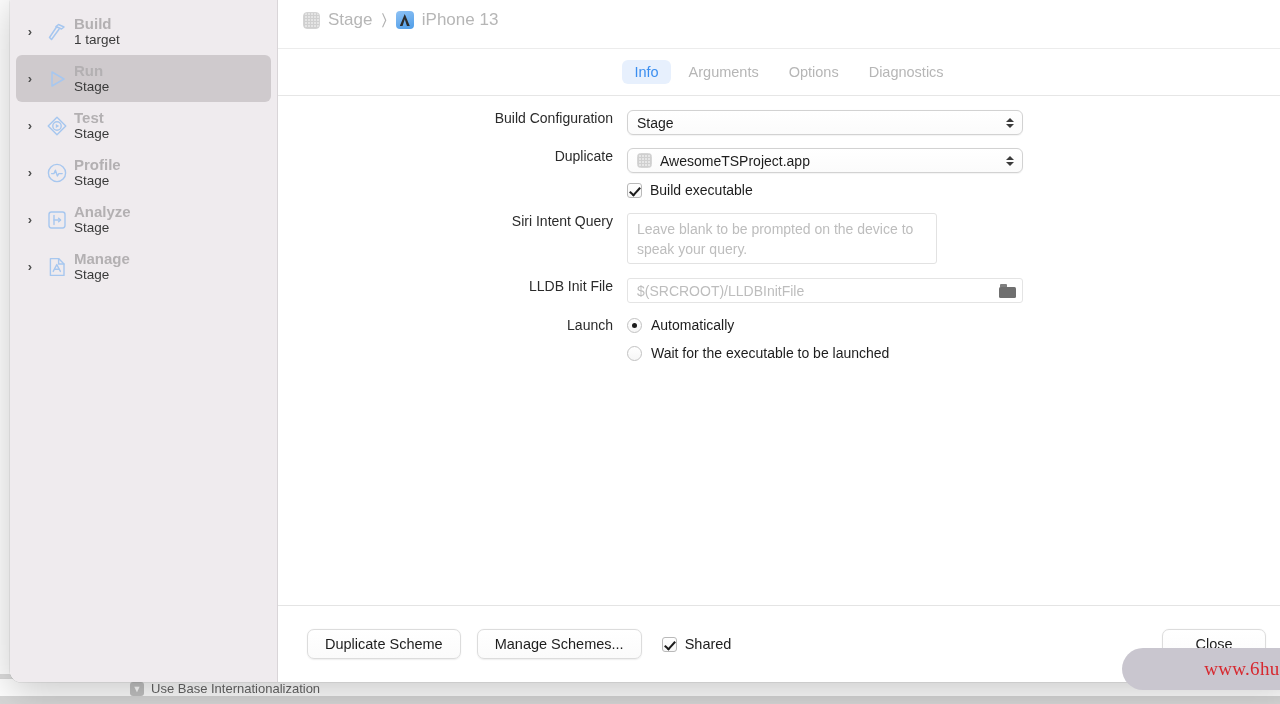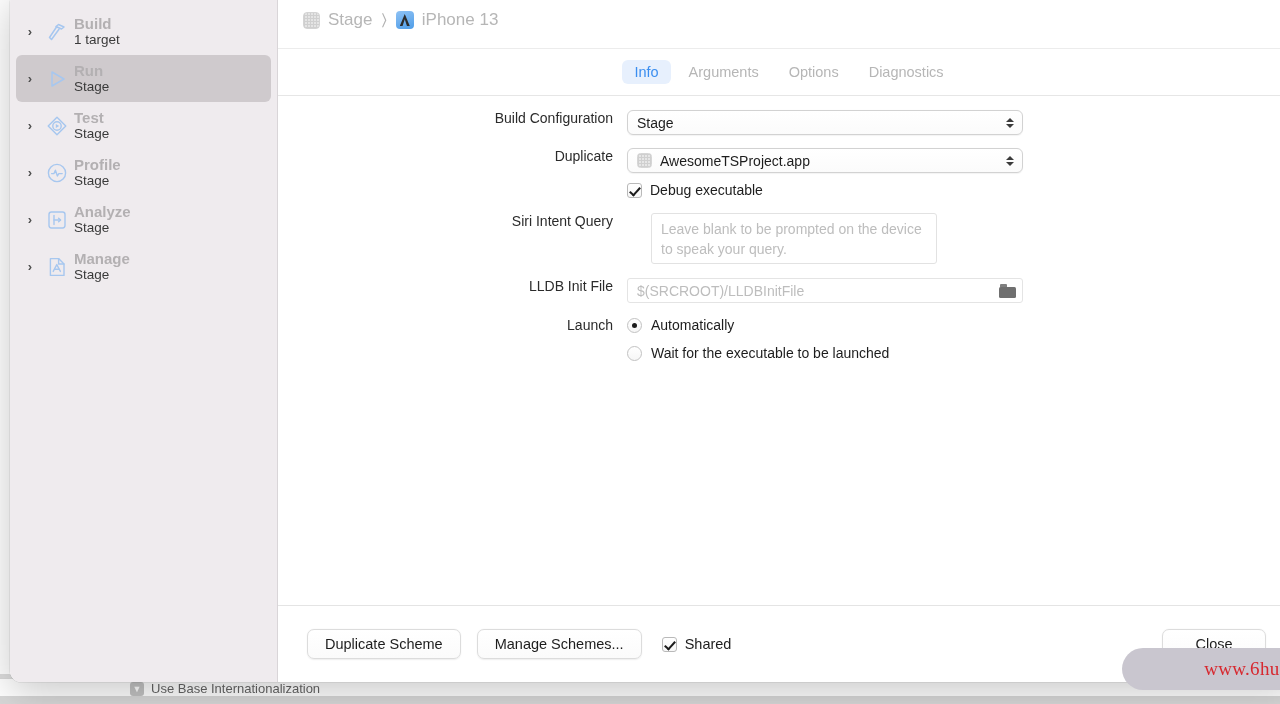--- a/index.html
+++ b/index.html
@@ -401,27 +401,27 @@
           <span class="chev">
               <i class="up"></i>
               <i class="down"></i>
             </span>
         </div>
       </div>
 
       <div class="row" style="left:349px; top:86px;">
         <div class="cbx-row">
           <span class="cbx checked"></span>
-          <span class="cbx-label">Debug executable</span>
+          <span class="cbx-label">Build executable</span>
         </div>
       </div>
 
       <div class="row" style="left:349px; top:117px; width:310px;">
         <span class="lbl">Siri Intent Query</span>
-        <div class="textarea-field" style="width:310px; height:51px;margin-left:24px;">
+        <div class="textarea-field" style="width:310px; height:51px;">
           <span>Leave blank to be prompted on the device to speak your query.</span>
         </div>
       </div>
 
       <div class="row" style="left:349px; top:182px; width:396px;">
         <span class="lbl">LLDB Init File</span>
         <div class="text-field" style="width:396px;">
           <span>$(SRCROOT)/LLDBInitFile</span>
           <span class="folder-btn">
             <span class="tab-top"></span>

